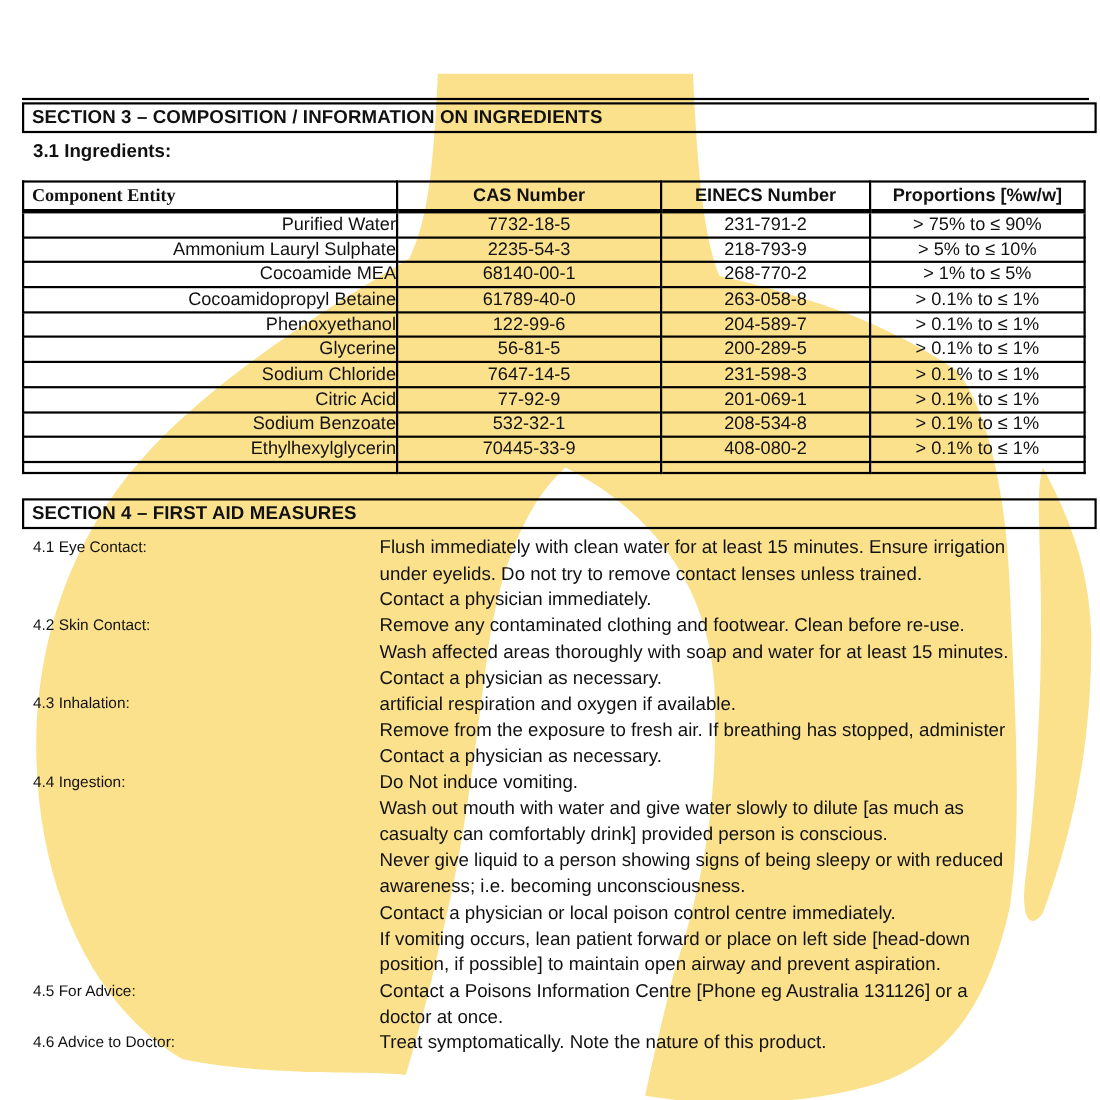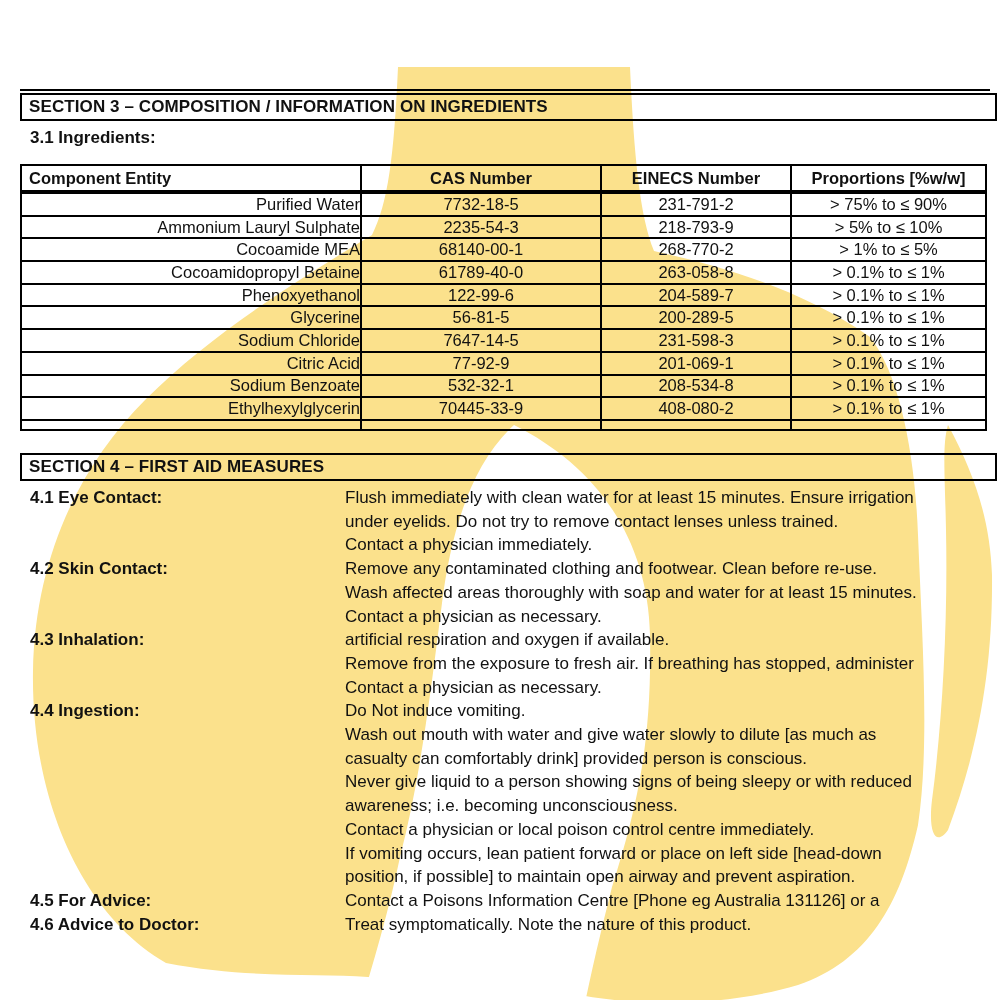--- a/index.html
+++ b/index.html
@@ -26,29 +26,29 @@
     position:absolute;left:20px;top:129px;width:965px;
     border-collapse:collapse;table-layout:fixed;background:transparent;
   }
   table.ingredients th,table.ingredients td{
     border:2px solid #000;font-size:16.5px;padding:0;overflow:hidden;
     background:transparent;white-space:nowrap;
   }
   table.ingredients th{
     height:24px;font-weight:bold;text-align:center;border-bottom:4px solid #000;
   }
-  table.ingredients th.c0{text-align:left;padding-left:7px;}
+  table.ingredients th.c0{text-align:left;padding-left:7px;font-family:Liberation Serif, serif;}
   table.ingredients td{height:20.7px;text-align:center;}
   table.ingredients td.c0{text-align:right;padding-left:7px;}
   table.ingredients tr.spacer td{height:8px;}
   
   .first-aid{position:absolute;left:30px;top:451px;width:950px;}
   .fa-item{display:flex;align-items:flex-start;}
   .fa-label{
-    width:315px;flex:0 0 315px;font-size:17px;font-weight:bold;line-height:23.7px;
+    width:315px;flex:0 0 315px;font-size:14px;font-weight:normal;line-height:23.7px;
     white-space:nowrap;
   }
   .fa-lines{flex:1;}
   .fa-line{font-size:17px;line-height:23.7px;white-space:nowrap;}
 </style>
 </head>
 <body>
 
 <div class="page">
 
@@ -225,20 +225,21 @@
             <div class="fa-line">awareness; i.e. becoming unconsciousness.</div>
             <div class="fa-line">Contact a physician or local poison control centre immediately.</div>
             <div class="fa-line">If vomiting occurs, lean patient forward or place on left side [head-down</div>
             <div class="fa-line">position, if possible] to maintain open airway and prevent aspiration.</div>
           </div>
         </div>
         <div class="fa-item">
           <div class="fa-label">4.5 For Advice:</div>
           <div class="fa-lines">
             <div class="fa-line">Contact a Poisons Information Centre [Phone eg Australia 131126] or a</div>
+            <div class="fa-line">doctor at once.</div>
           </div>
         </div>
         <div class="fa-item">
           <div class="fa-label">4.6 Advice to Doctor:</div>
           <div class="fa-lines">
             <div class="fa-line">Treat symptomatically. Note the nature of this product.</div>
           </div>
         </div>
       </div>
 

